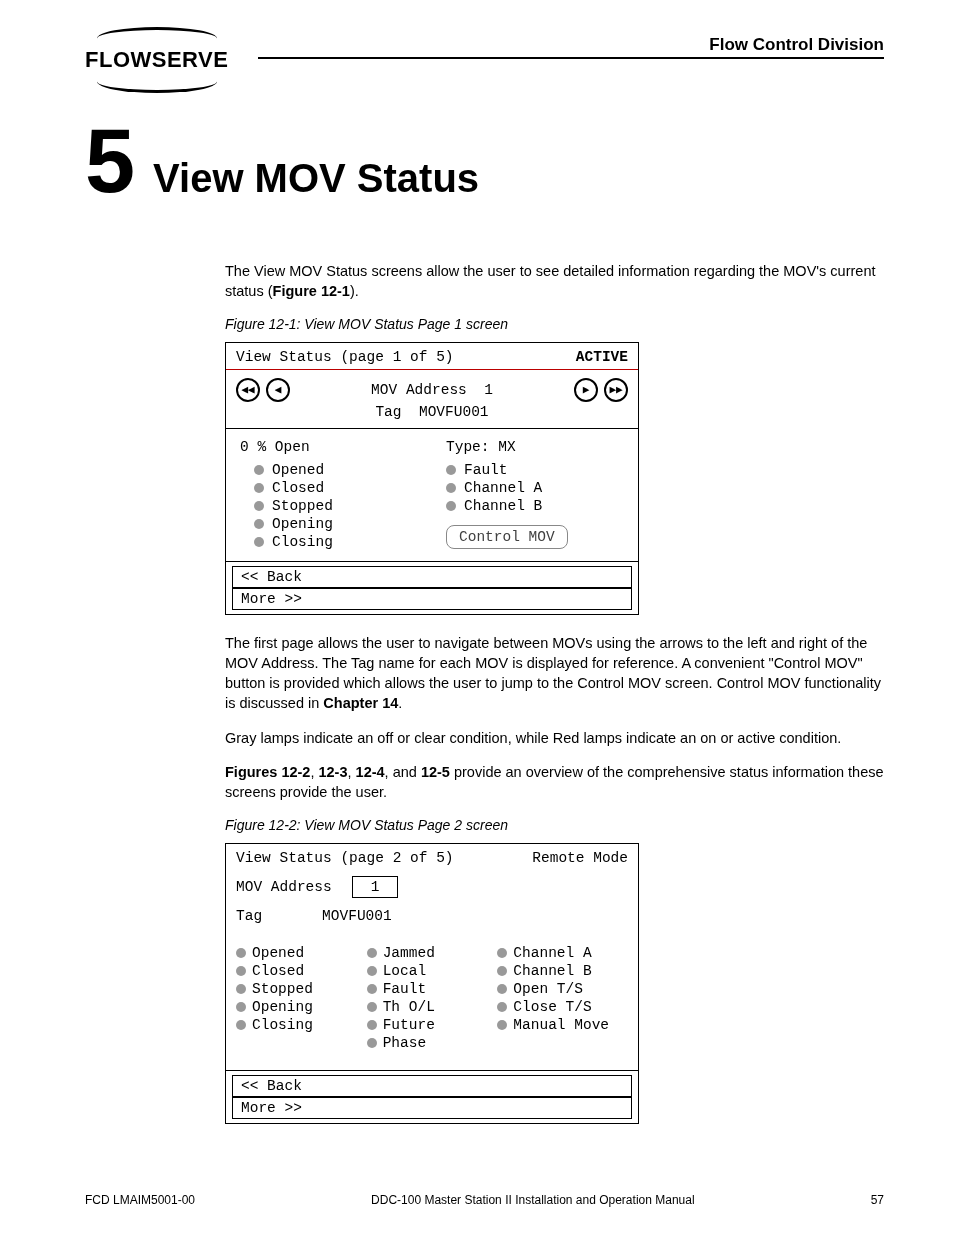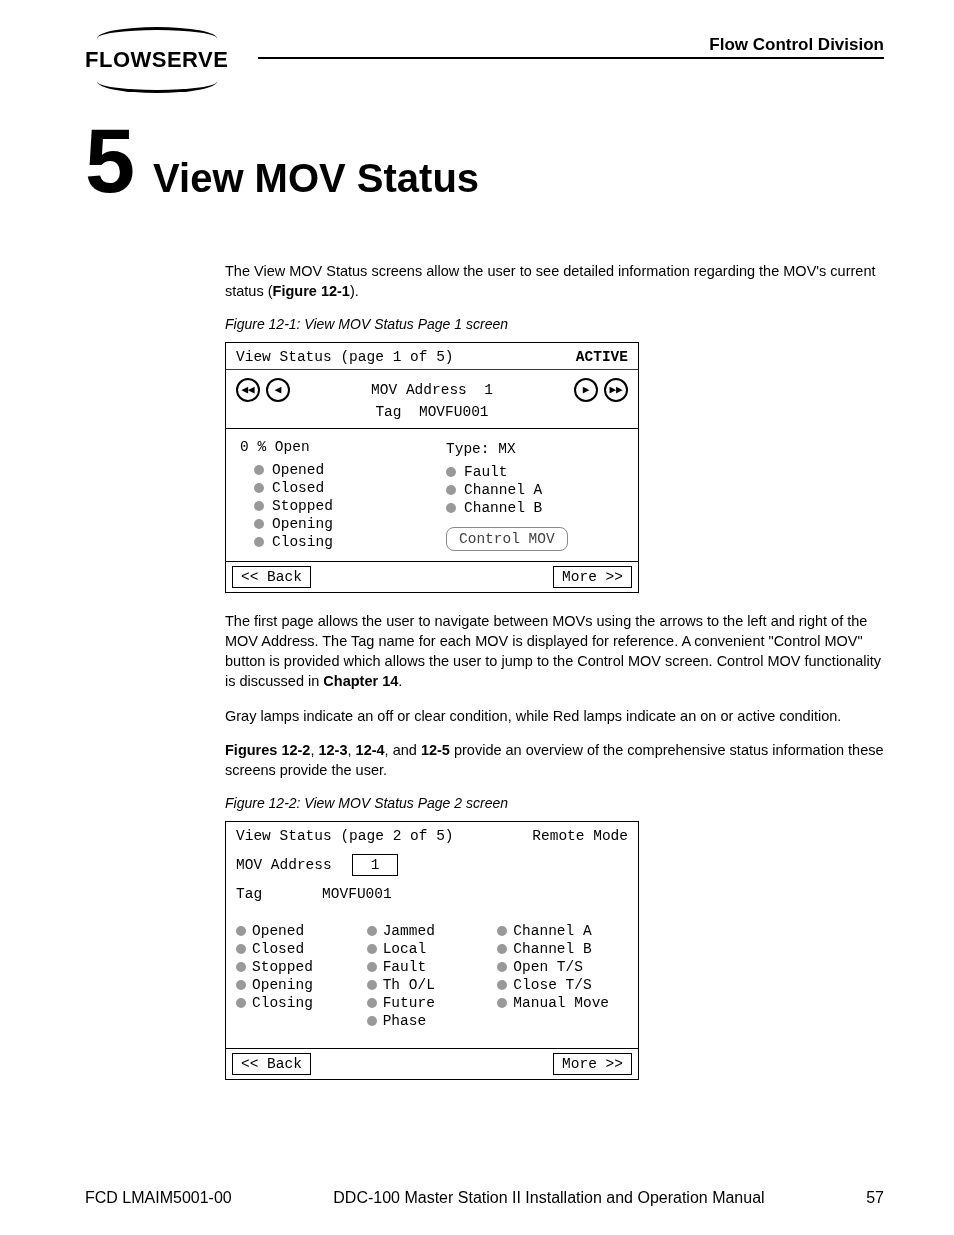--- a/index.html
+++ b/index.html
@@ -32,42 +32,42 @@
   .panel {
     border: 1.5px solid #000; width: 414px; margin: 0 0 18px 140px;
     font-family: 'Courier New', monospace; font-size: 14.5px;
   }
   .panel-title { display: flex; justify-content: space-between; padding: 6px 10px 4px 10px; border-bottom: 1.5px solid #b00; }
   .panel-title .status { font-weight: bold; }
   .addr-row { display: flex; align-items: center; justify-content: center; padding: 8px 10px 2px 10px; gap: 6px; }
   .addr-center { text-align: center; flex: 1; }
   .nav-btn { width: 24px; height: 24px; border: 2px solid #000; border-radius: 50%; display: inline-flex; align-items: center; justify-content: center; font-size: 11px; cursor: pointer; }
   .tag-row { text-align: center; padding: 0 10px 8px 10px; border-bottom: 1px solid #000; }
-  .panel-body { display: flex; padding: 10px 14px 10px 14px; border-bottom: 1px solid #000; align-items: flex-end; }
+  .panel-body { display: flex; padding: 10px 14px 10px 14px; border-bottom: 1px solid #000; }
   .col { flex: 1; }
   .open-pct { margin-bottom: 6px; }
   .lamp-row { display: flex; align-items: center; gap: 8px; padding: 1px 0 1px 14px; }
   .lamp { width: 10px; height: 10px; border-radius: 50%; background: #999; display: inline-block; flex-shrink: 0; }
   .type-row { margin-bottom: 6px; padding-left: 14px; }
   .ctrl-btn {
     border: 1px solid #888; border-radius: 8px; padding: 3px 12px; margin-top: 10px;
     display: inline-block; color: #404040; margin-left: 14px; cursor: pointer;
   }
-  .panel-footer { display: flex; justify-content: space-between; padding: 4px 6px; }
+  .panel-footer { display: flex; justify-content: space-between; padding: 4px 6px; flex-direction: column; }
   .foot-btn { border: 1px solid #000; padding: 2px 8px; cursor: pointer; }
   .panel2-head { display: flex; justify-content: space-between; padding: 6px 10px; gap: 20px; }
   .panel2-addr { display: flex; align-items: center; gap: 20px; padding: 4px 10px 6px 10px; }
   .addr-box { border: 1px solid #000; padding: 2px 18px; }
   .panel2-tag { display: flex; gap: 60px; padding: 4px 10px 14px 10px; }
   .panel2-body { display: flex; padding: 6px 10px 18px 10px; border-bottom: 1px solid #000; }
   .panel2-body .col3 { flex: 1; }
   .lamp-row2 { display: flex; align-items: center; gap: 6px; padding: 1px 0; }
   .page-footer {
     position: absolute; bottom: 28px; left: 85px; right: 70px;
-    display: flex; justify-content: space-between; font-size: 16px;
+    display: flex; justify-content: space-between; font-size: 12px;
   }
 </style>
 </head>
 <body>
 
 <div class="header">
   <div class="logo">FLOWSERVE</div>
   <div class="header-right">
     <div class="division">Flow Control Division</div>
     <hr class="header-rule">

